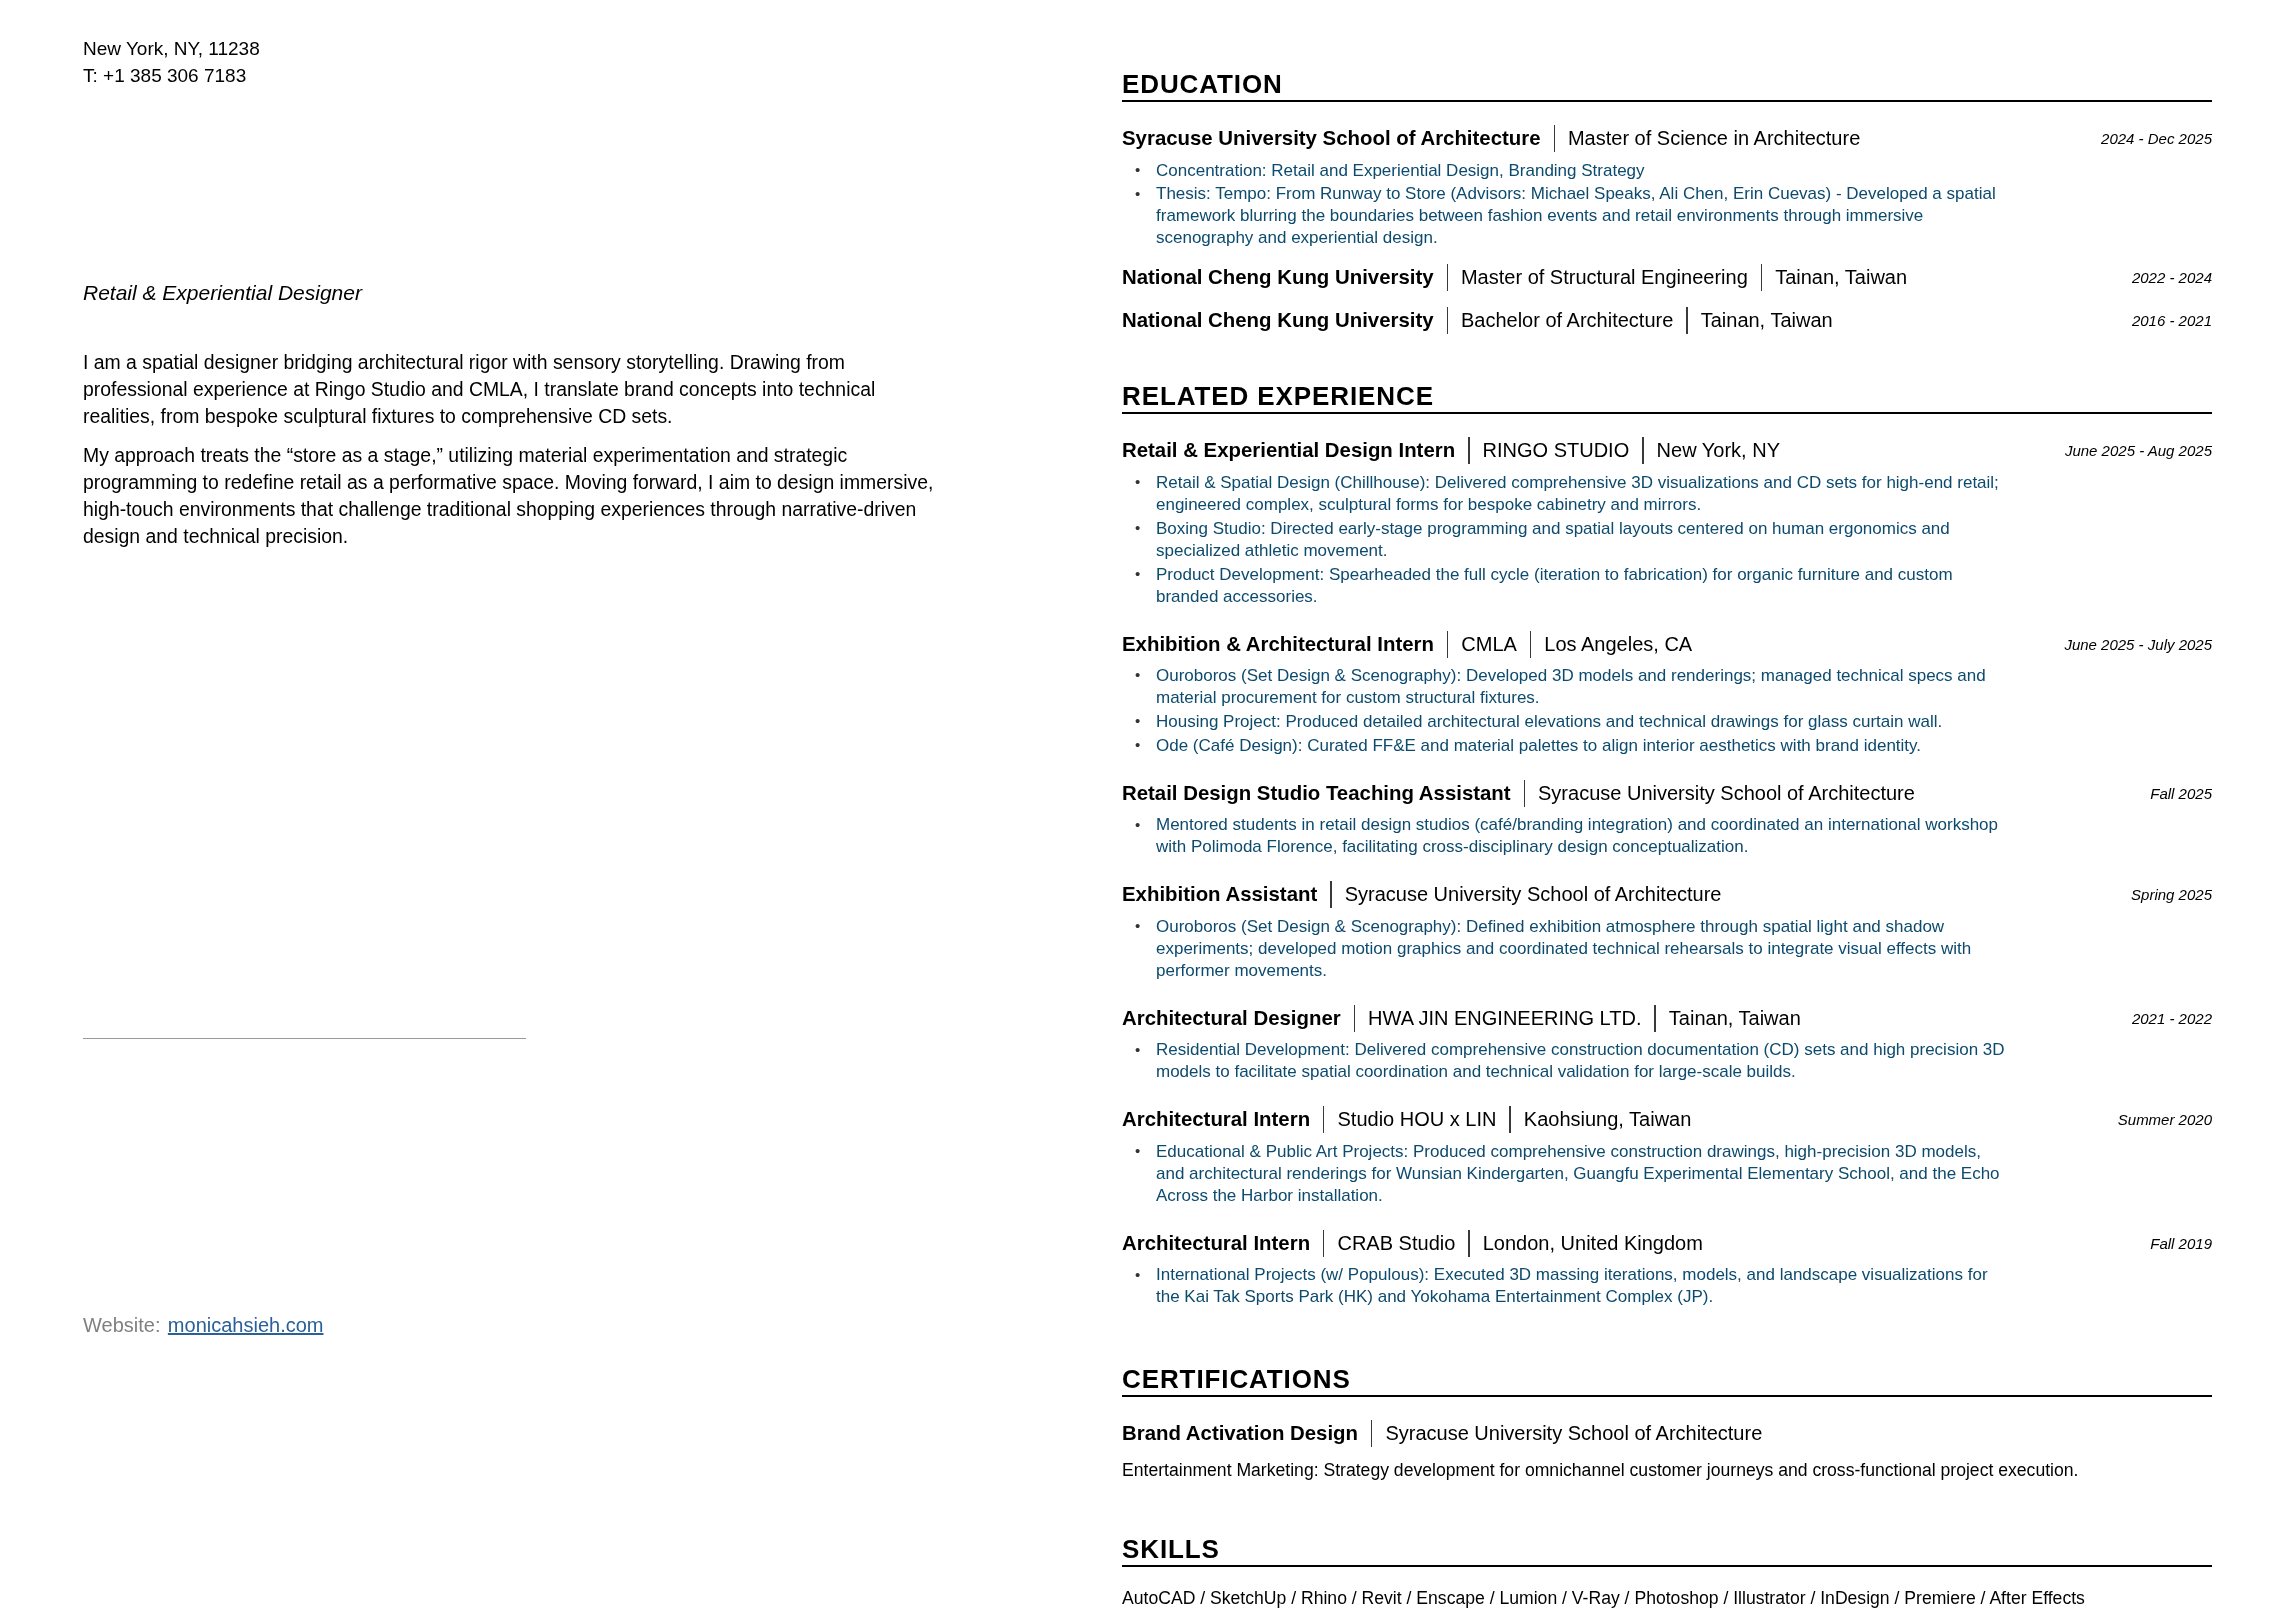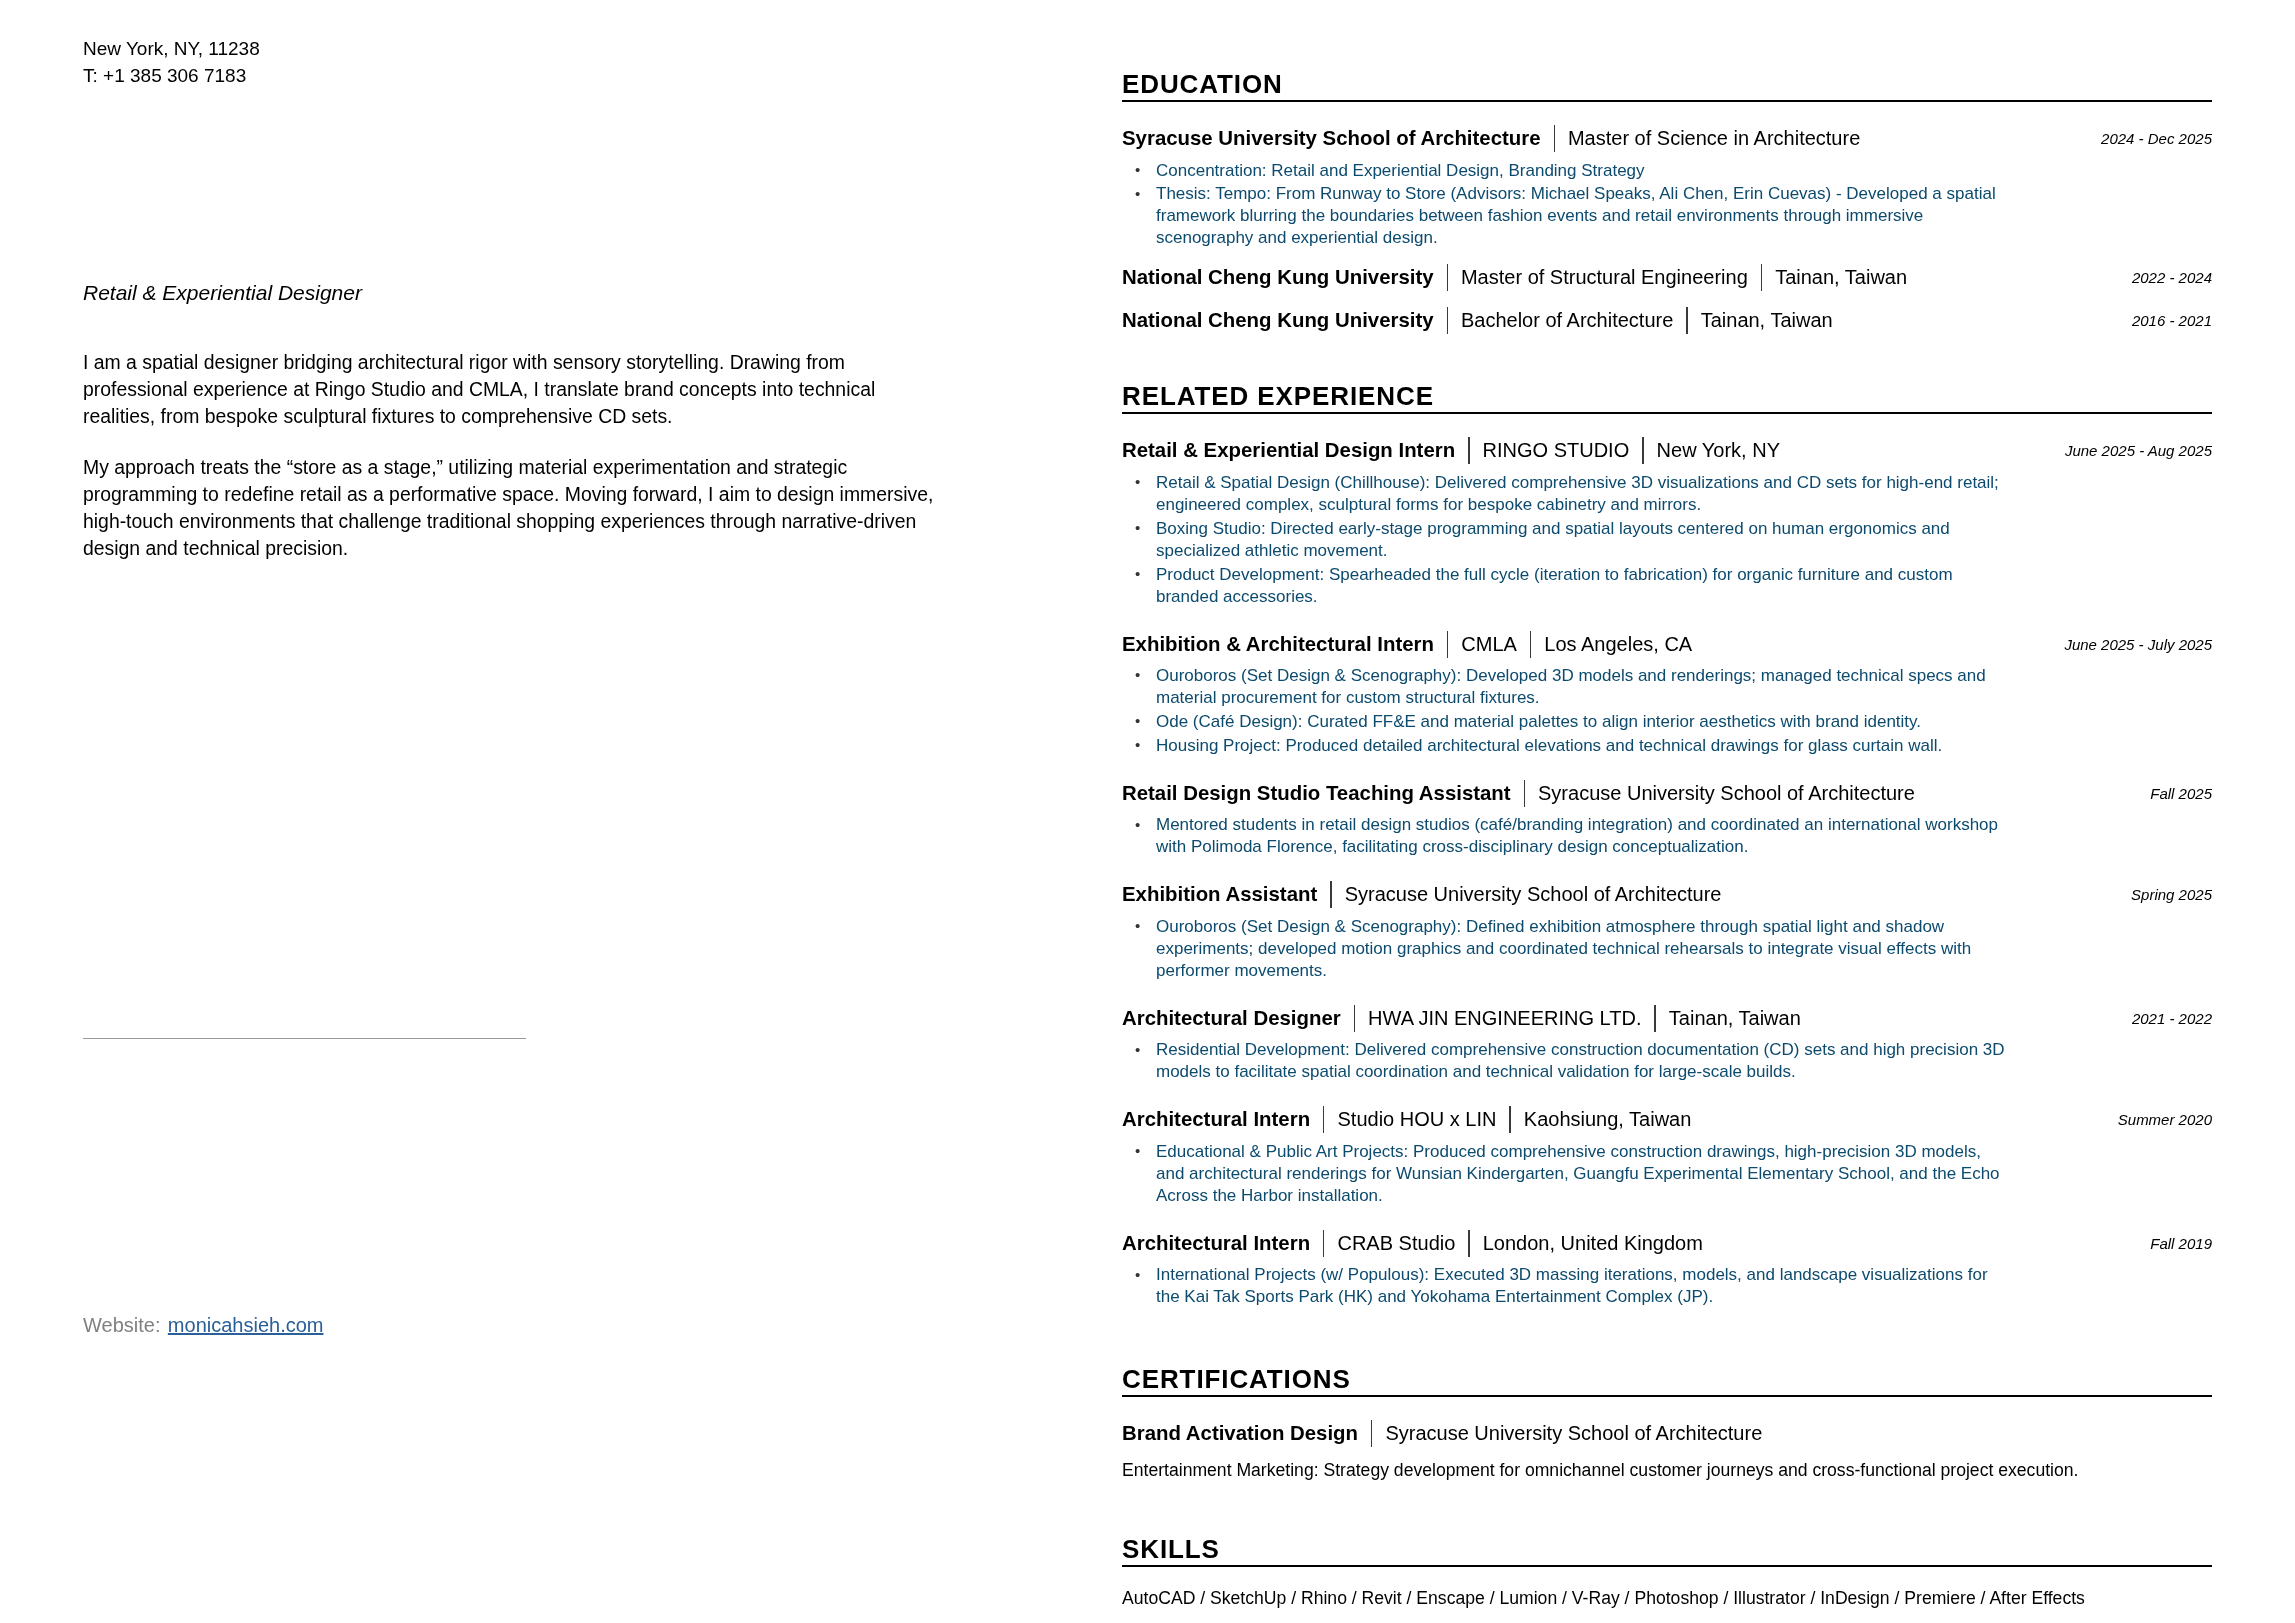--- a/index.html
+++ b/index.html
@@ -20,21 +20,21 @@
     font-size: 45px;
     font-weight: 700;
     letter-spacing: -0.9px;
     line-height: 1.12;
   }
   .contact-block { margin-top: 35px; }
   .contact-block p { margin: 0; font-size: 19px; line-height: 27px; }
   .role-title { margin: 191px 0 0 0; font-size: 21px; line-height: 26px; font-style: italic; }
   .summary-p { font-size: 19.4px; line-height: 27px; margin: 0; }
   .summary-p.first { margin-top: 43px; }
-  .summary-p.second { margin-top: 24px; }
+  .summary-p.second { margin-top: 12px; }
 
   .left-divider {
     position: absolute; left: 83px; top: 1038px;
     width: 443px; height: 0;
     border-top: 1.4px solid #999999;
   }
   .website-line {
     position: absolute; left: 83px; top: 1314px;
     margin: 0; font-size: 20px; color: #808080;
   }
@@ -187,22 +187,22 @@
         <div class="ehead">
           <span class="et">Exhibition &amp; Architectural Intern</span>
           <span class="pipe"></span>
           <span class="eo">CMLA</span>
           <span class="pipe"></span>
           <span class="el">Los Angeles, CA</span>
           <span class="edate">June 2025 - July 2025</span>
         </div>
         <ul class="bullets">
           <li>Ouroboros (Set Design &amp; Scenography): Developed 3D models and renderings; managed technical specs and material procurement for custom structural fixtures.</li>
+          <li>Housing Project: Produced detailed architectural elevations and technical drawings for glass curtain wall.</li>
           <li>Ode (Café Design): Curated FF&amp;E and material palettes to align interior aesthetics with brand identity.</li>
-          <li>Housing Project: Produced detailed architectural elevations and technical drawings for glass curtain wall.</li>
         </ul>
       </div>
 
       <div class="entry">
         <div class="ehead">
           <span class="et">Retail Design Studio Teaching Assistant</span>
           <span class="pipe"></span>
           <span class="eo">Syracuse University School of Architecture</span>
           <span class="edate">Fall 2025</span>
         </div>

